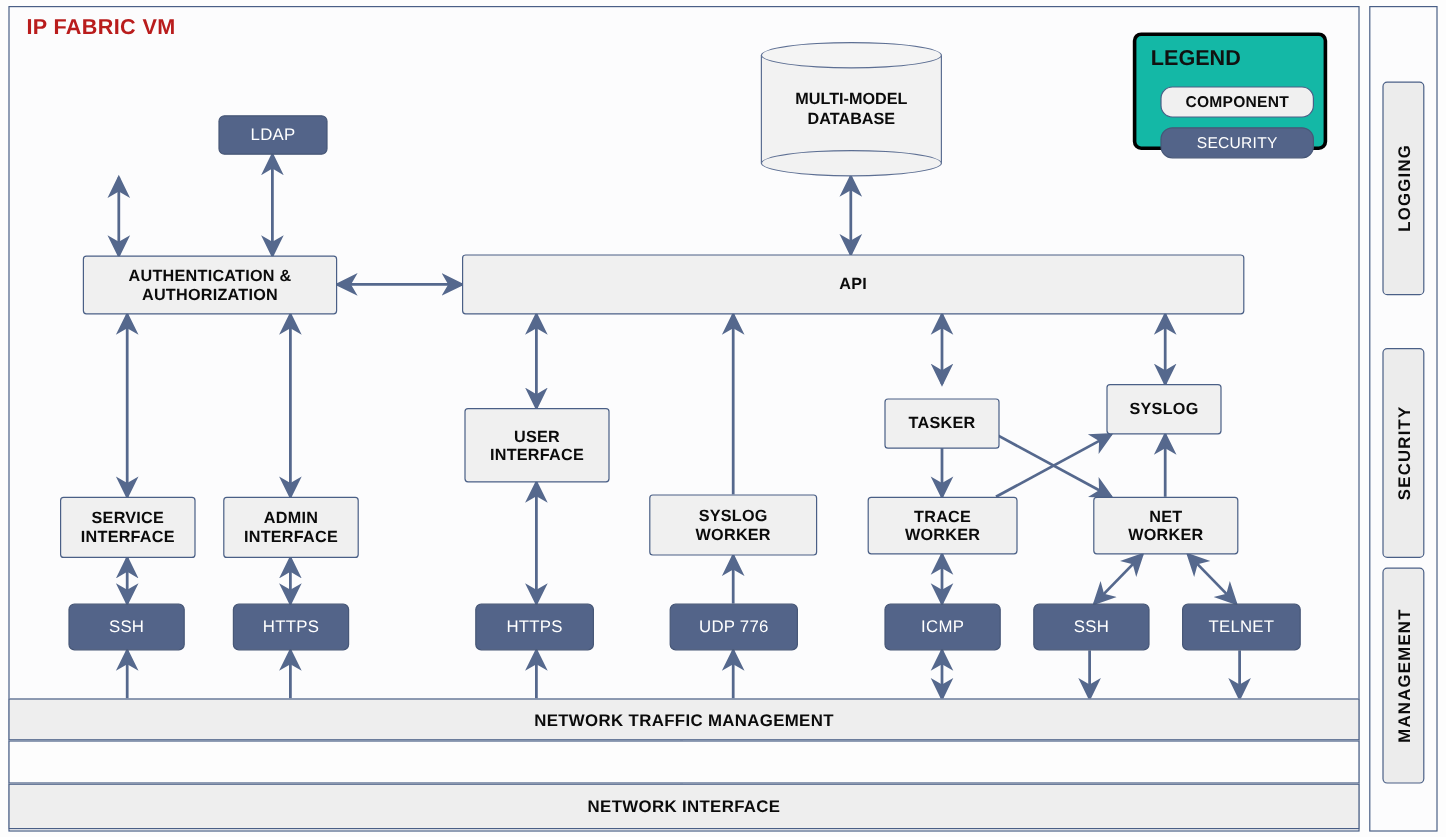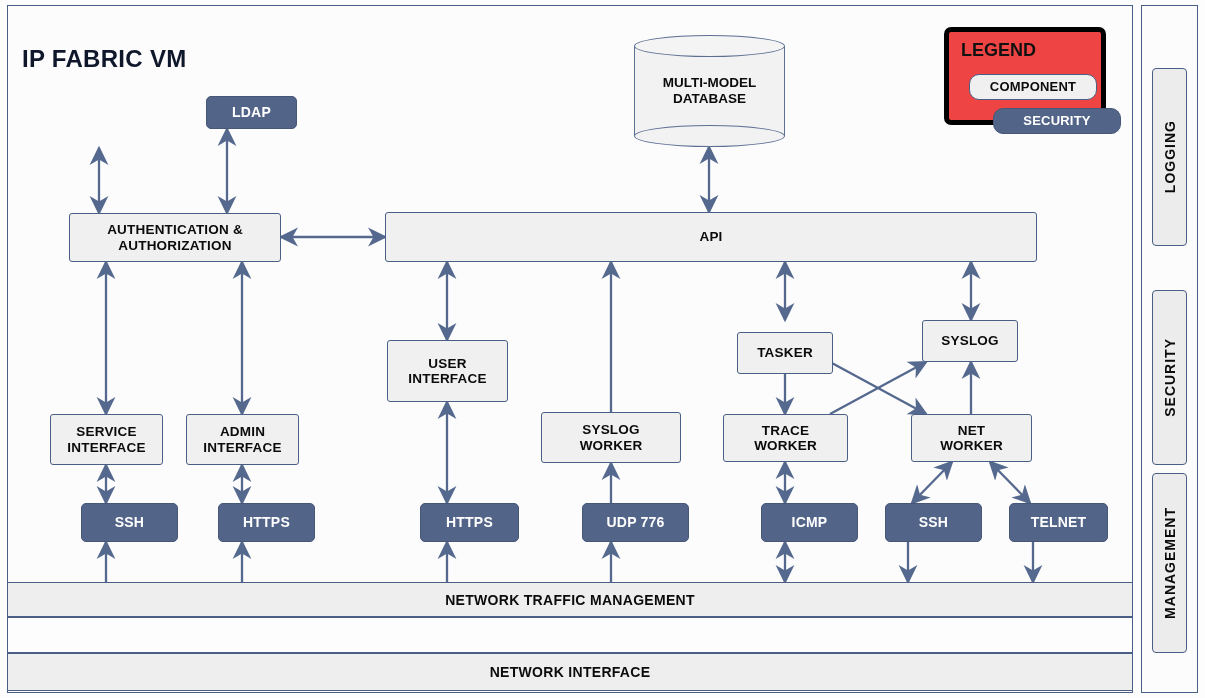--- a/index.html
+++ b/index.html
@@ -50,23 +50,22 @@
     border-radius:3px;
     color:#0b0b0b;
     font-weight:bold;
     font-size:13.5px;
   }
   .protocol{
     background:#536489;
     border:1px solid #475777;
     border-radius:5px;
     color:#ffffff;
-    font-weight:bold;
+    font-weight:normal;
     font-size:14px;
-    margin-left:24px;
   }
   .cyl{
     position:absolute;
     box-sizing:border-box;
   }
   .cyl .body{
     position:absolute; left:0; right:0; top:11px; bottom:11px;
     background:#f2f2f2;
     border-left:1px solid #5d6f93;
     border-right:1px solid #5d6f93;
@@ -93,34 +92,33 @@
     font-size:13.5px;
     color:#0b0b0b;
     line-height:1.15;
     z-index:3;
   }
 
   
   #page-title{
     position:absolute;
     left:22px; top:12px;
-    font-size:24px;
+    font-size:18px;
     font-weight:bold;
-    color:#0f172a;
+    color:#b91c1c;
     letter-spacing:.3px;
-    margin-top:33px;
   }
 
   
   #legend{
     position:absolute;
     left:944px; top:27px;
     width:162px; height:98px;
-    background:#ef4444;
-    border:5px solid #000000;
+    background:#14b8a6;
+    border:3px solid #000000;
     border-radius:7px;
     box-sizing:border-box;
   }
   #legend .lg-title{
     position:absolute; left:12px; top:8px;
     font-size:18px; font-weight:bold; color:#111;
   }
   #legend .lg-comp{
     position:absolute; left:20px; top:42px;
     width:128px; height:26px;

